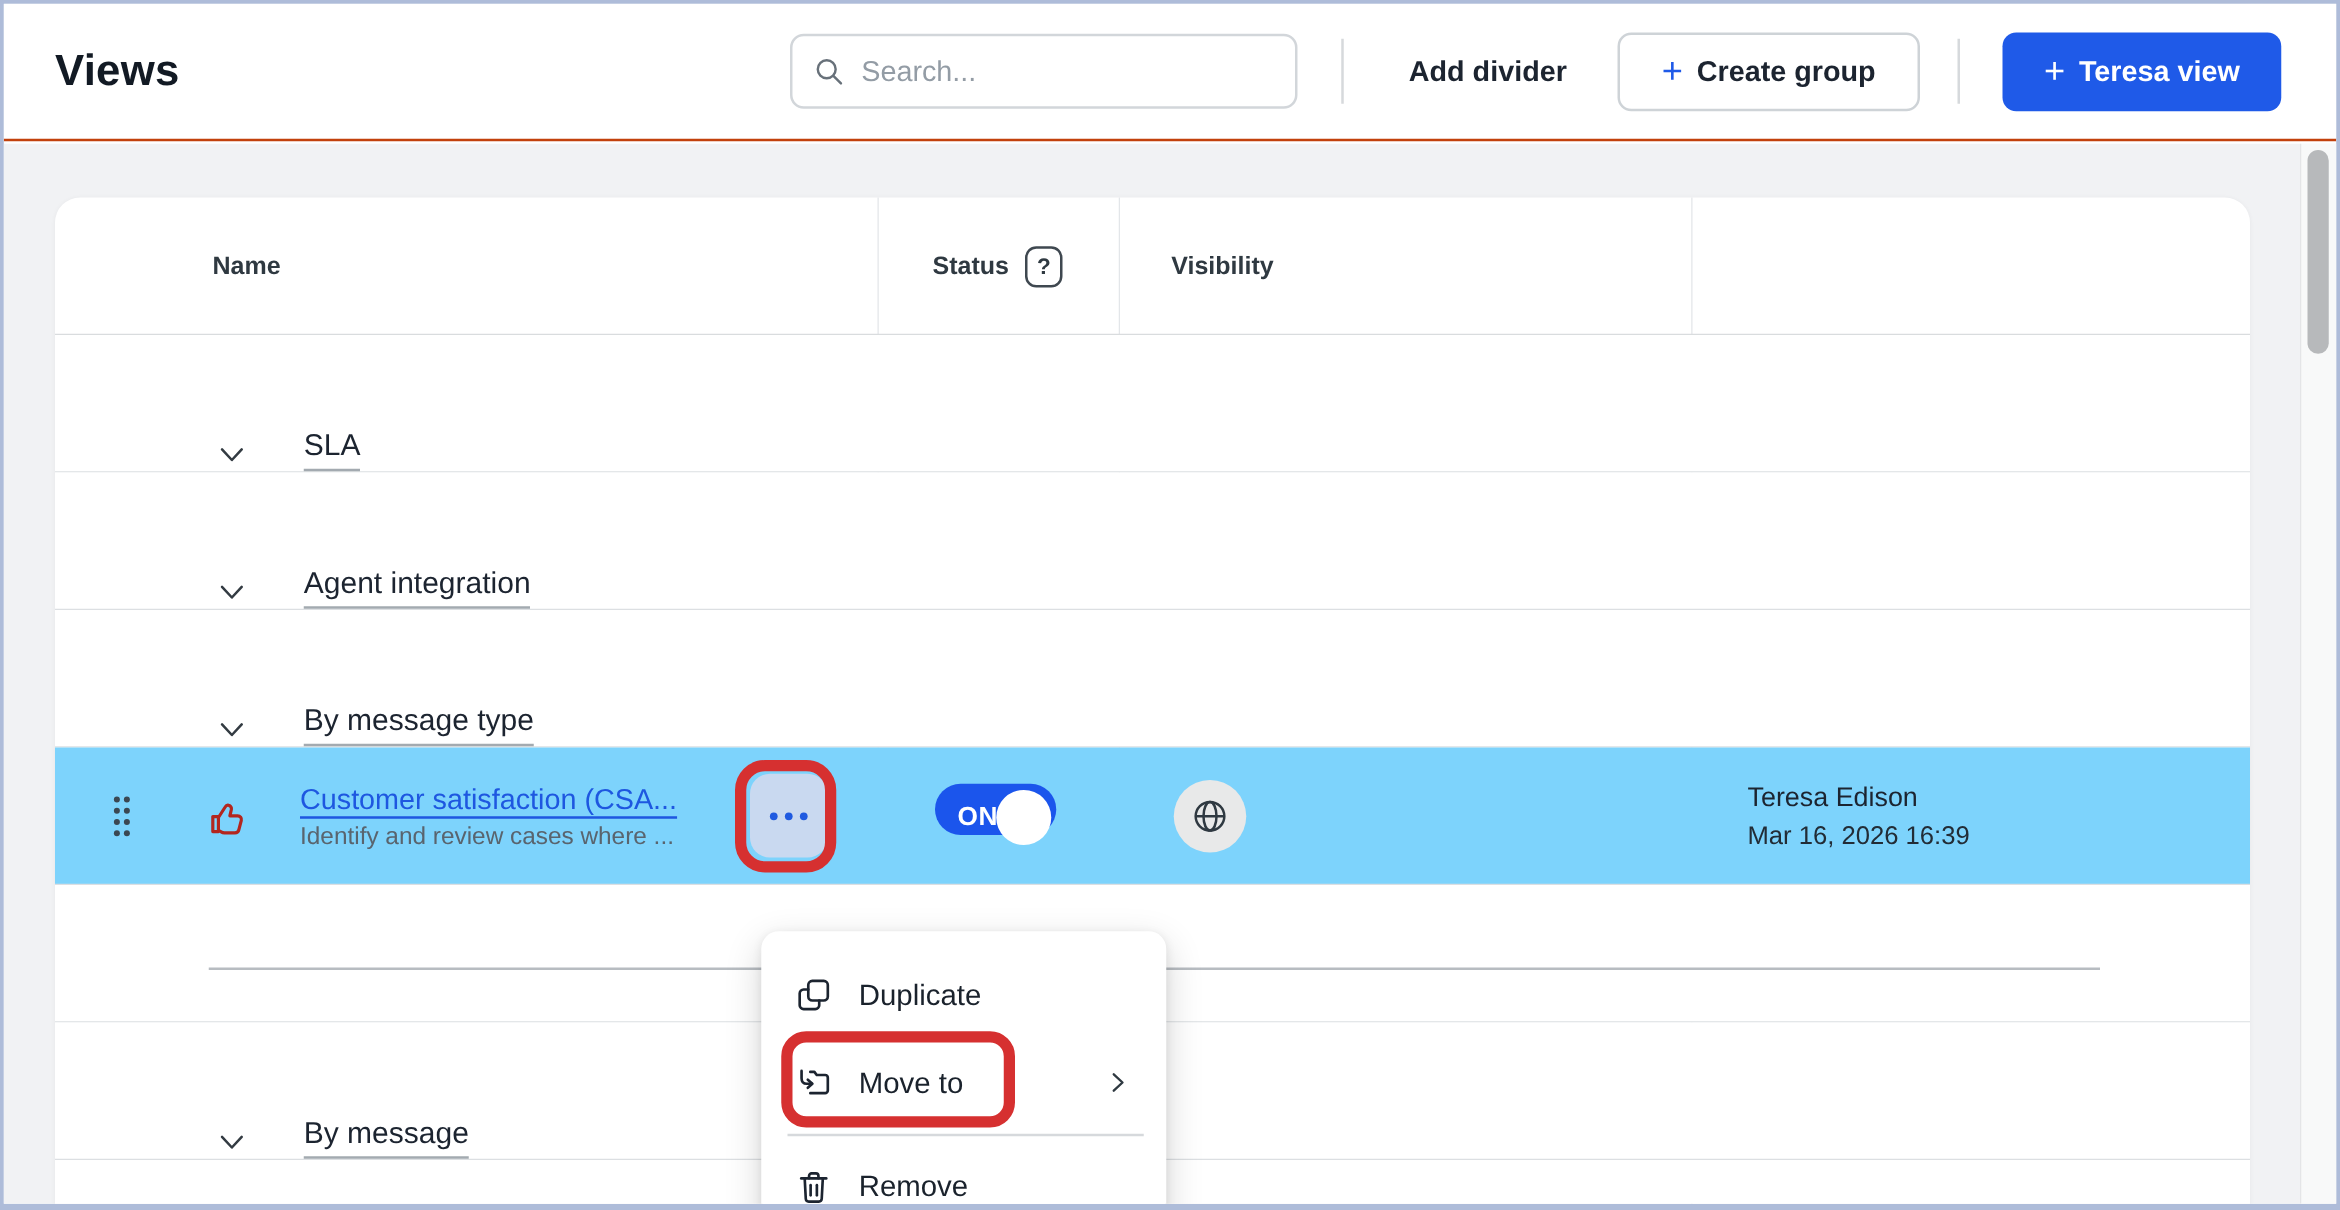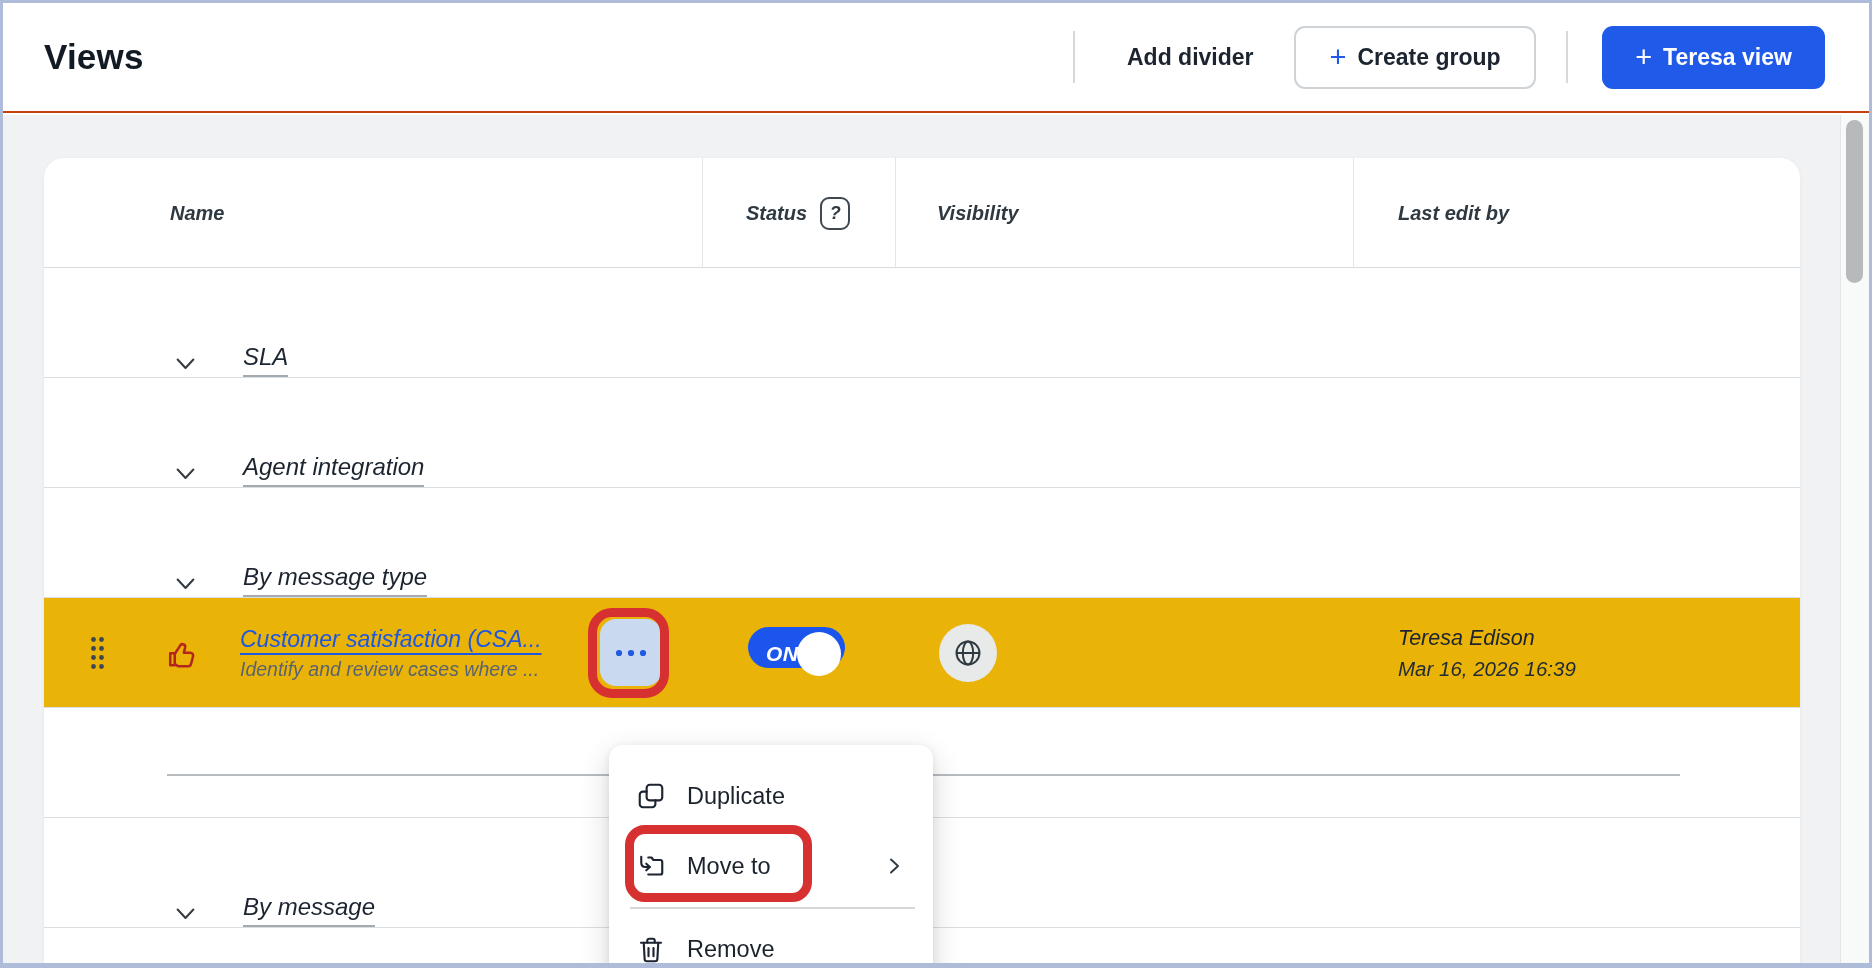--- a/index.html
+++ b/index.html
@@ -24,36 +24,36 @@
   .vsep { position:absolute; top:28px; width:2px; height:52px; background:#d6d9dc; }
   .vsep.s1 { left:1070px; } .vsep.s2 { left:1563px; }
   .btn { display:flex; align-items:center; justify-content:center; gap:11px; font-size:23px; font-weight:700; color:#1c2430; cursor:pointer; }
   .btn-plain { position:absolute; left:1100px; top:24px; height:60px; padding:0 24px; }
   .btn-outline { position:absolute; left:1291px; top:23px; width:242px; height:63px; background:#fff; border:2px solid #ced3d7; border-radius:11px; }
   .btn-primary { position:absolute; left:1599px; top:23px; width:223px; height:63px; background:#1f5ae8; border-radius:11px; color:#fff; }
   .plus-blue { color:#1f5ae8; font-size:29px; font-weight:400; line-height:1; }
   .plus-white { color:#fff; font-size:29px; font-weight:400; line-height:1; }
 
   
-  .main { position:absolute; left:0; top:112px; width:1866px; height:848px; background:#f1f2f4; overflow:hidden;font-style:italic; }
+  .main { position:absolute; left:0; top:112px; width:1866px; height:848px; background:#f1f2f4; overflow:hidden; }
   .card { position:absolute; left:41px; top:43px; width:1756px; height:830px; background:#fff; border-radius:20px 20px 0 0; box-shadow:0 1px 4px rgba(0,0,0,.05); }
   .colline { position:absolute; top:0; bottom:0; width:1px; background:#e3e6e9; z-index:1; }
   .cl1 { left:658px; } .cl2 { left:851px; } .cl3 { left:1309px; }
 
   .thead { position:relative; height:110px; border-bottom:1px solid #d9dcde; z-index:2; }
   .th { position:absolute; top:0; height:110px; display:flex; align-items:center; font-size:20px; font-weight:700; color:#2f3941; }
   .th-name { left:126px; } .th-status { left:702px; gap:13px; } .th-vis { left:893px; } .th-last { left:1354px; }
   .help-badge { width:30px; height:33px; border:2px solid #3f4850; border-radius:9px; display:flex; align-items:center; justify-content:center; font-size:18px; font-weight:700; color:#2f3941; cursor:pointer; }
 
   .row { position:relative; height:110px; border-bottom:1px solid #dcdfe2; background:#fff; z-index:2; }
   .row-group { display:flex; align-items:flex-end; padding-left:128px; }
   .chev-btn { width:27px; height:27px; display:flex; align-items:center; justify-content:center; cursor:pointer; color:#333b42; }
   .group-label { margin-left:44px; font-size:24px; color:#1c2430; padding-bottom:4px; border-bottom:2px solid #a3aab0; cursor:pointer; }
 
-  .row-selected { background:#eab308; }
+  .row-selected { background:#7dd3fc; }
   .drag-handle { position:absolute; left:46px; top:38px; cursor:grab; }
   .thumb-icon { position:absolute; left:121px; top:38px; }
   .name-block { position:absolute; left:196px; top:0; height:110px; display:flex; flex-direction:column; justify-content:center; gap:5px; }
   .view-link { font-size:23px; color:#1e57e0; text-decoration:underline; text-decoration-thickness:1.5px; text-underline-offset:6px; cursor:pointer; }
   .view-desc { font-size:19.5px; color:#59646e; }
   .more-btn { position:absolute; left:556px; top:21px; width:62px; height:67px; border-radius:16px; background:#c9d9f0; display:flex; align-items:center; justify-content:center; color:#1f5ae0; cursor:pointer; }
   .toggle { position:absolute; left:704px; top:29px; width:97px; height:41px; border-radius:27px; background:#1b55ec; cursor:pointer; }
   .toggle-label { position:absolute; left:18px; top:0; height:53px; line-height:53px; color:#fff; font-size:21px; font-weight:800; letter-spacing:.5px; }
   .toggle-knob { position:absolute; right:4px; top:4.5px; width:44px; height:44px; border-radius:50%; background:#fff; }
   .globe-wrap { position:absolute; left:895px; top:26px; width:58px; height:58px; border-radius:50%; background:#e8e9e9; display:flex; align-items:center; justify-content:center; color:#2f3941; }
@@ -79,20 +79,27 @@
   
   .scroll-track { position:absolute; right:0; top:112px; width:29px; height:848px; background:#f8f9f9; border-left:1px solid #e4e5e7; z-index:15; cursor:pointer; }
   .scroll-thumb { position:absolute; left:5px; top:5px; width:17px; height:163px; border-radius:9px; background:#b7b9bb; cursor:pointer; }
 </style>
 </head>
 <body>
 
 <div class="topbar">
   <div class="page-title">Views</div>
 
+  <div class="searchbox">
+    <svg width="26" height="26" viewBox="0 0 24 24" fill="none" stroke="#68717a" stroke-width="1.8" stroke-linecap="round">
+      <circle cx="10.5" cy="10.5" r="6.6"></circle>
+        <line x1="15.6" y1="15.6" x2="21" y2="21"></line>
+    </svg>
+    <input type="text" value="" placeholder="Search..." style="">
+  </div>
 
   <div class="vsep s1"></div>
 
   <div class="btn btn-plain">
     <span>Add divider</span>
   </div>
 
   <div class="btn btn-outline">
     <span class="plus-blue">+</span>
     <span>Create group</span>
@@ -112,21 +119,20 @@
     <div class="colline cl2"></div>
     <div class="colline cl3"></div>
 
     <div class="thead">
       <div class="th th-name">Name</div>
       <div class="th th-status">
         <span>Status</span>
         <span class="help-badge">?</span>
       </div>
       <div class="th th-vis">Visibility</div>
-      <div class="th th-last">Last edit by</div>
     </div>
 
     <div class="row row-group">
       <span class="chev-btn">
         <svg width="27" height="27" viewBox="0 0 24 24" fill="none" stroke="currentColor" stroke-width="1.8" stroke-linecap="round" stroke-linejoin="round">
             <polyline points="5,8.5 12,16 19,8.5"></polyline>
           </svg>
       </span>
       <span class="group-label">SLA</span>
     </div>

